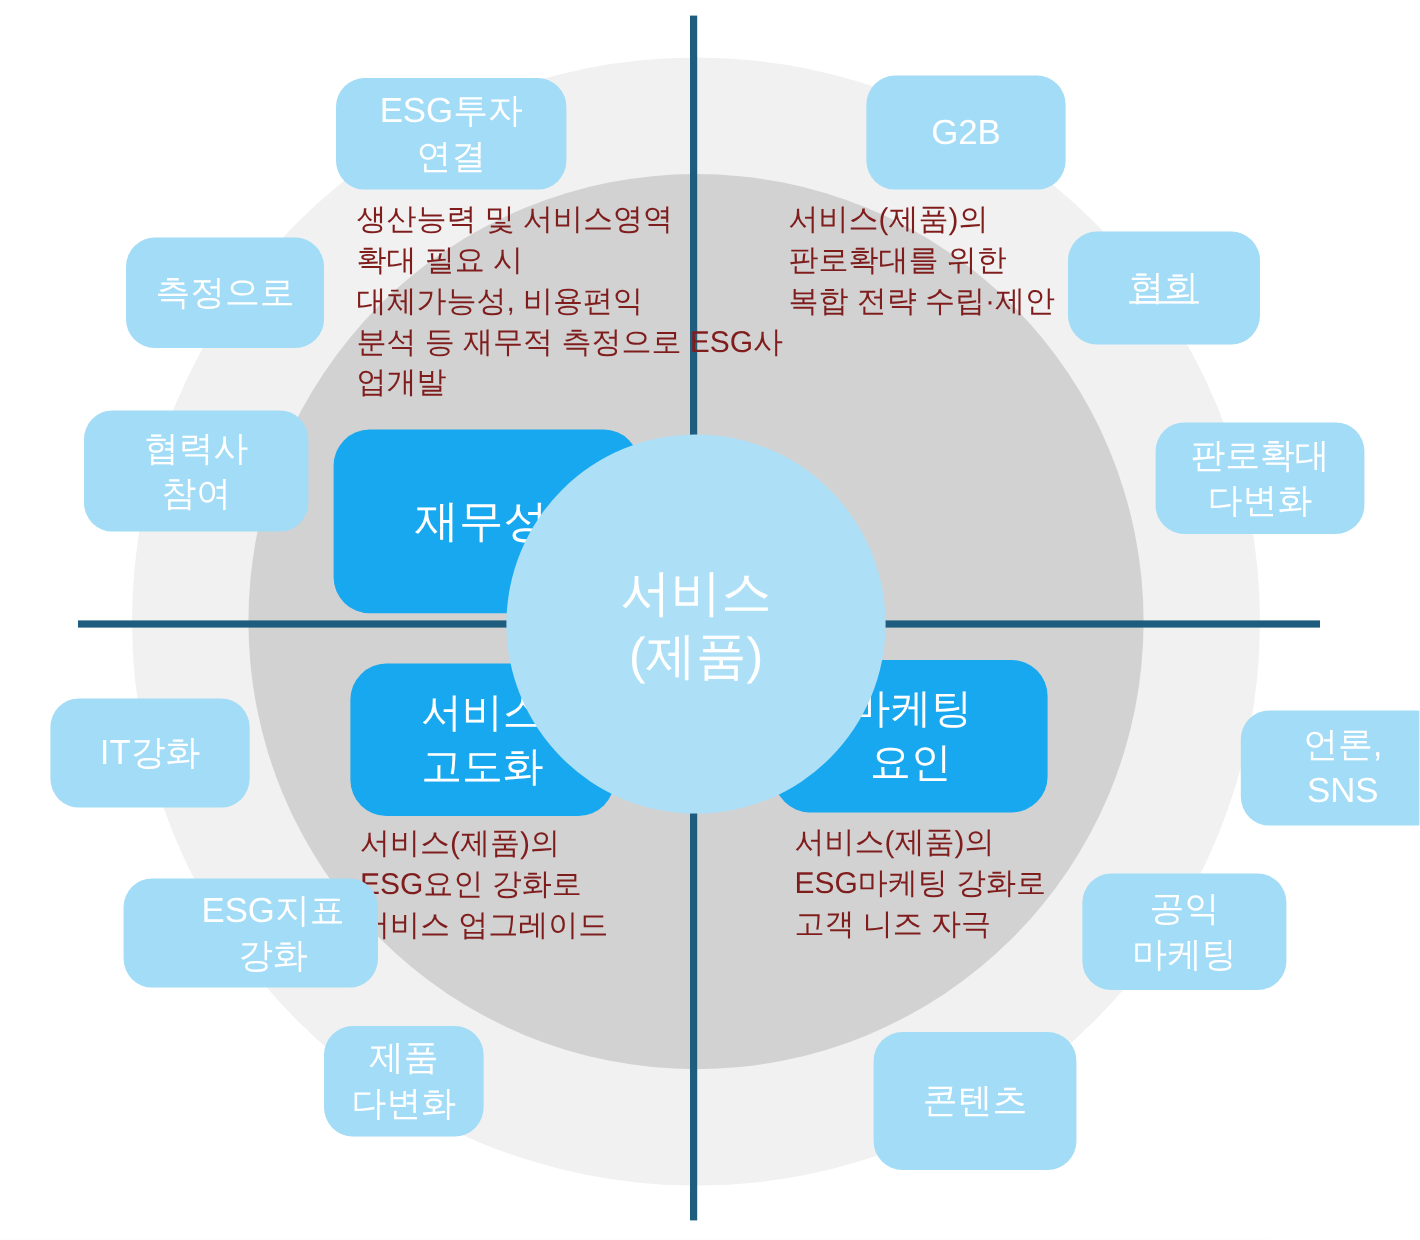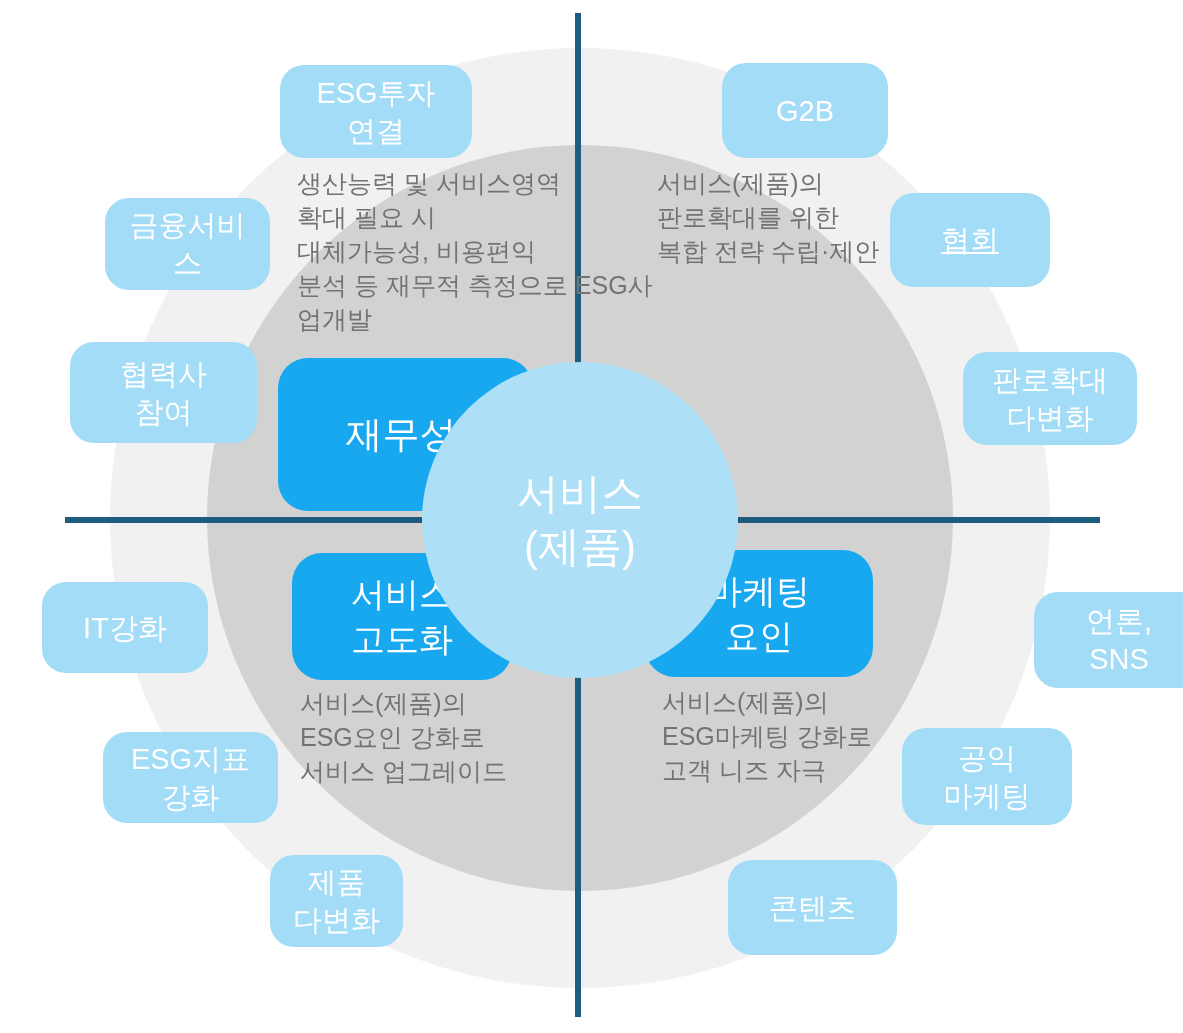--- a/index.html
+++ b/index.html
@@ -23,42 +23,42 @@
 
   
   .qbox{position:absolute;background:#17a8ef;border-radius:30px;color:#ffffff;
     display:flex;align-items:center;justify-content:center;text-align:center;white-space:pre-line;}
   .qbox-tl{left:278px;top:358px;width:227px;height:153px;font-size:37px;padding-left:28px;}
   .qbox-tr{left:645px;top:358px;width:228px;height:125px;font-size:37px;}
   .qbox-bl{left:292px;top:553px;width:220px;height:127px;font-size:34px;line-height:45px;}
   .qbox-br{left:645px;top:550px;width:228px;height:127px;font-size:34px;line-height:45px;}
 
   
-  .desc{position:absolute;color:#737373;font-size:25px;line-height:34px;white-space:pre-line;}
+  .desc{position:absolute;color:#7f1d1d;font-size:25px;line-height:34px;white-space:pre-line;}
   .desc-tl{left:297px;top:166px;width:370px;}
   .desc-tr{left:657px;top:166px;width:330px;}
   .desc-bl{left:300px;top:686px;width:310px;}
   .desc-br{left:662px;top:685px;width:310px;}
 
   
   .badge{position:absolute;background:#a2dcf6;border-radius:24px;color:#ffffff;
     display:flex;align-items:center;justify-content:center;text-align:center;
     font-size:29px;line-height:38px;white-space:pre-line;}
   .badge-esg-invest{left:280px;top:65px;width:192px;height:93px;}
   .badge-g2b{left:722px;top:63px;width:166px;height:95px;}
   .badge-fin-service{left:105px;top:198px;width:165px;height:92px;word-break:break-all;white-space:normal;padding:0 14px;box-sizing:border-box;}
   .badge-assoc{left:890px;top:193px;width:160px;height:94px;text-decoration:underline;}
   .badge-partner{left:38px;top:342px;width:187px;height:101px;margin-left:32px;}
   .badge-spend{left:963px;top:352px;width:174px;height:93px;}
   .badge-it{left:42px;top:582px;width:166px;height:91px;}
   .badge-media{left:1034px;top:592px;width:170px;height:96px;}
-  .badge-esg-index{left:103px;top:732px;width:175px;height:91px;}
+  .badge-esg-index{left:103px;top:732px;width:175px;height:91px;padding-left:37px;}
   .badge-public-mkt{left:902px;top:728px;width:170px;height:97px;}
   .badge-product{left:270px;top:855px;width:133px;height:92px;}
-  .badge-content{left:728px;top:860px;width:169px;height:95px;}
+  .badge-content{left:728px;top:860px;width:169px;height:115px;}
 </style>
 </head>
 <body>
 
 <div class="stage">
 
   <div class="outer-circle"></div>
   <div class="inner-circle"></div>
 
   <div class="h-line"></div>
@@ -85,21 +85,21 @@
   <div class="qbox qbox-br">마케팅
 요인</div>
 
   <div class="center-circle">
     <div class="center-label">서비스
 (제품)</div>
   </div>
 
   <div class="badge badge-esg-invest">ESG투자
 연결</div>
-  <div class="badge badge-fin-service">금융서비스</div>
+  <div class="badge badge-fin-service">측정으로</div>
   <div class="badge badge-partner">협력사
 참여</div>
 
   <div class="badge badge-g2b">G2B</div>
   <div class="badge badge-assoc">협회</div>
   <div class="badge badge-spend">판로확대
 다변화</div>
 
   <div class="badge badge-it">IT강화</div>
   <div class="badge badge-esg-index">ESG지표

